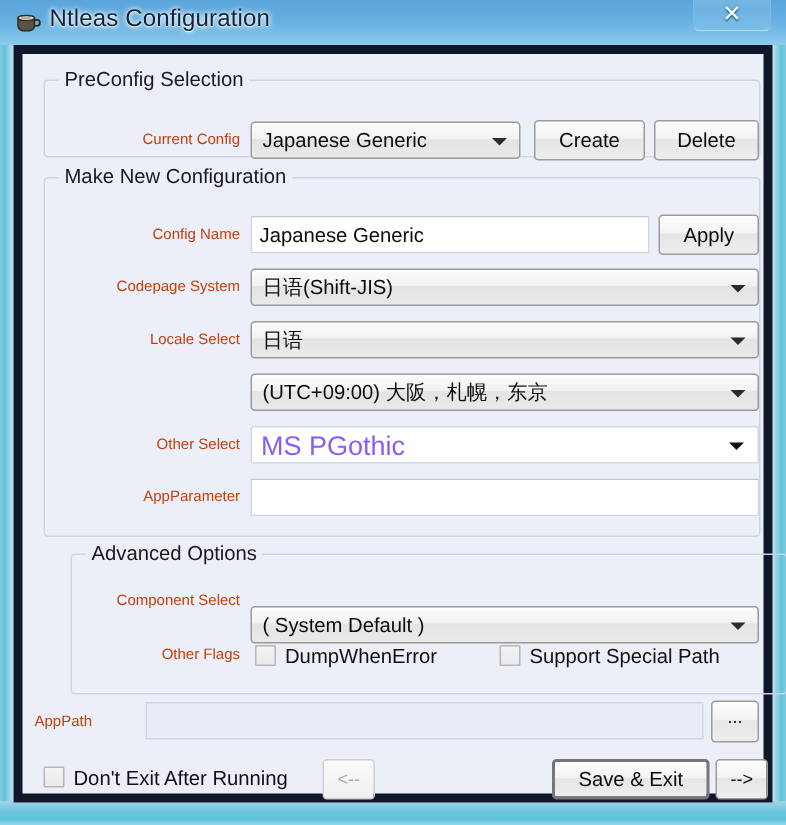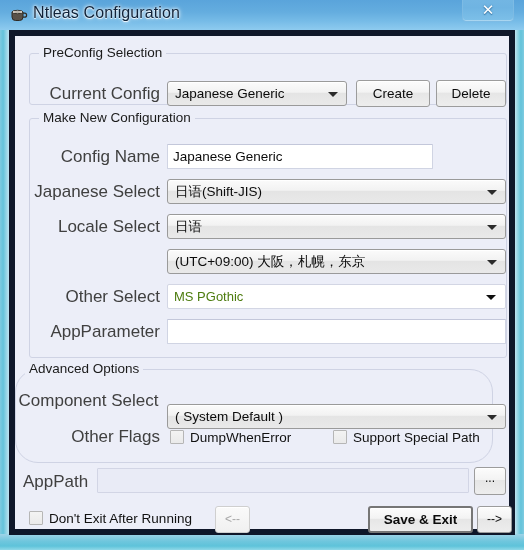--- a/index.html
+++ b/index.html
@@ -107,22 +107,22 @@
     padding: 0 4px;
     background: #eceef8;
     font-size: 13.5px;
     color: #1a1a1a;
     white-space: nowrap;
   }
 
   
   .field-label {
     position: absolute;
-    font-size: 17px;
-    color: #404040;
+    font-size: 10px;
+    color: #c2410c;
     text-align: right;
     white-space: nowrap;
     line-height: 16px;
   }
 
   
   .combo {
     position: absolute;
     box-sizing: border-box;
     height: 25px;
@@ -155,22 +155,22 @@
     position: absolute;
     box-sizing: border-box;
     height: 25px;
     border: 1px solid #d3d6e4;
     border-radius: 2px;
     background: #ffffff;
   }
   .combo-editable .combo-text {
     position: absolute;
     left: 6px; top: 3px; right: 24px;
-    font-size: 13px;
-    color: #4d7c0f;
+    font-size: 18px;
+    color: #8b5cf6;
     white-space: nowrap;
     overflow: hidden;
     line-height: 18px;
   }
   .combo-editable .arrow {
     position: absolute;
     right: 9px; top: 10px;
     width: 0; height: 0;
     border-left: 5px solid transparent;
     border-right: 5px solid transparent;
@@ -212,21 +212,21 @@
     color: #0c0c0c;
     font-size: 13.5px;
     text-align: center;
     line-height: 25px;
     white-space: nowrap;
     box-shadow: inset 0 1px 0 #ffffff;
   }
   .button.default {
     border: 2px solid #767676;
     line-height: 23px;
-    font-weight: bold;
+    font-weight: normal;
   }
   .button.disabled {
     color: #a7a7a7;
     border-color: #cfcfcf;
     background: linear-gradient(180deg, #fafafa 0%, #f5f5f5 50%, #f0f0f0 100%);
   }
   .button.small {
     font-size: 12px;
   }
 
@@ -290,22 +290,23 @@
     <div class="button" style="left:341px; top:44px; width:74px;">Create</div>
 
     <div class="groupbox" style="left:14px; top:82px; width:478px; height:240px;">
       <div class="group-title">Make New Configuration</div>
     </div>
 
     <div class="field-label" style="left:30px; top:113px; width:115px;">Config Name</div>
     <div class="textbox" style="left:152px; top:108px; width:266px;">
       <div class="tb-text">Japanese Generic</div>
     </div>
-
-    <div class="field-label" style="left:12px; top:148px; width:133px;">Japanese Select</div>
+    <div class="button" style="left:424px; top:107px; width:67px;">Apply</div>
+
+    <div class="field-label" style="left:12px; top:148px; width:133px;">Codepage System</div>
     <div class="combo" style="left:152px; top:143px; width:339px;">
       <div class="combo-text">日语(Shift-JIS)</div>
       <div class="arrow"></div>
     </div>
 
     <div class="field-label" style="left:12px; top:183px; width:133px;">Locale Select</div>
     <div class="combo" style="left:152px; top:178px; width:339px;">
       <div class="combo-text">日语</div>
       <div class="arrow"></div>
     </div>
@@ -319,25 +320,25 @@
     <div class="combo-editable" style="left:152px; top:248px; width:339px;">
       <div class="combo-text">MS PGothic</div>
       <div class="arrow"></div>
     </div>
 
     <div class="field-label" style="left:22px; top:288px; width:123px;">AppParameter</div>
     <div class="textbox" style="left:152px; top:283px; width:339px;">
       <div class="tb-text"></div>
     </div>
 
-    <div class="groupbox" style="left:0; top:333px; width:478px; height:94px;border-radius:23px;">
+    <div class="groupbox" style="left:32px; top:333px; width:478px; height:94px;">
       <div class="group-title">Advanced Options</div>
     </div>
 
-    <div class="field-label" style="left:2px; top:357px; width:143px;text-align:center;">Component Select</div>
+    <div class="field-label" style="left:2px; top:357px; width:143px;">Component Select</div>
     <div class="combo" style="left:152px; top:368px; width:339px;">
       <div class="combo-text">( System Default )</div>
       <div class="arrow"></div>
     </div>
 
     <div class="field-label" style="left:45px; top:393px; width:100px;">Other Flags</div>
     <div class="checkbox-wrap" style="left:155px; top:393px;">
       <div class="cb-box"></div>
       <div class="cb-label">DumpWhenError</div>
     </div>

